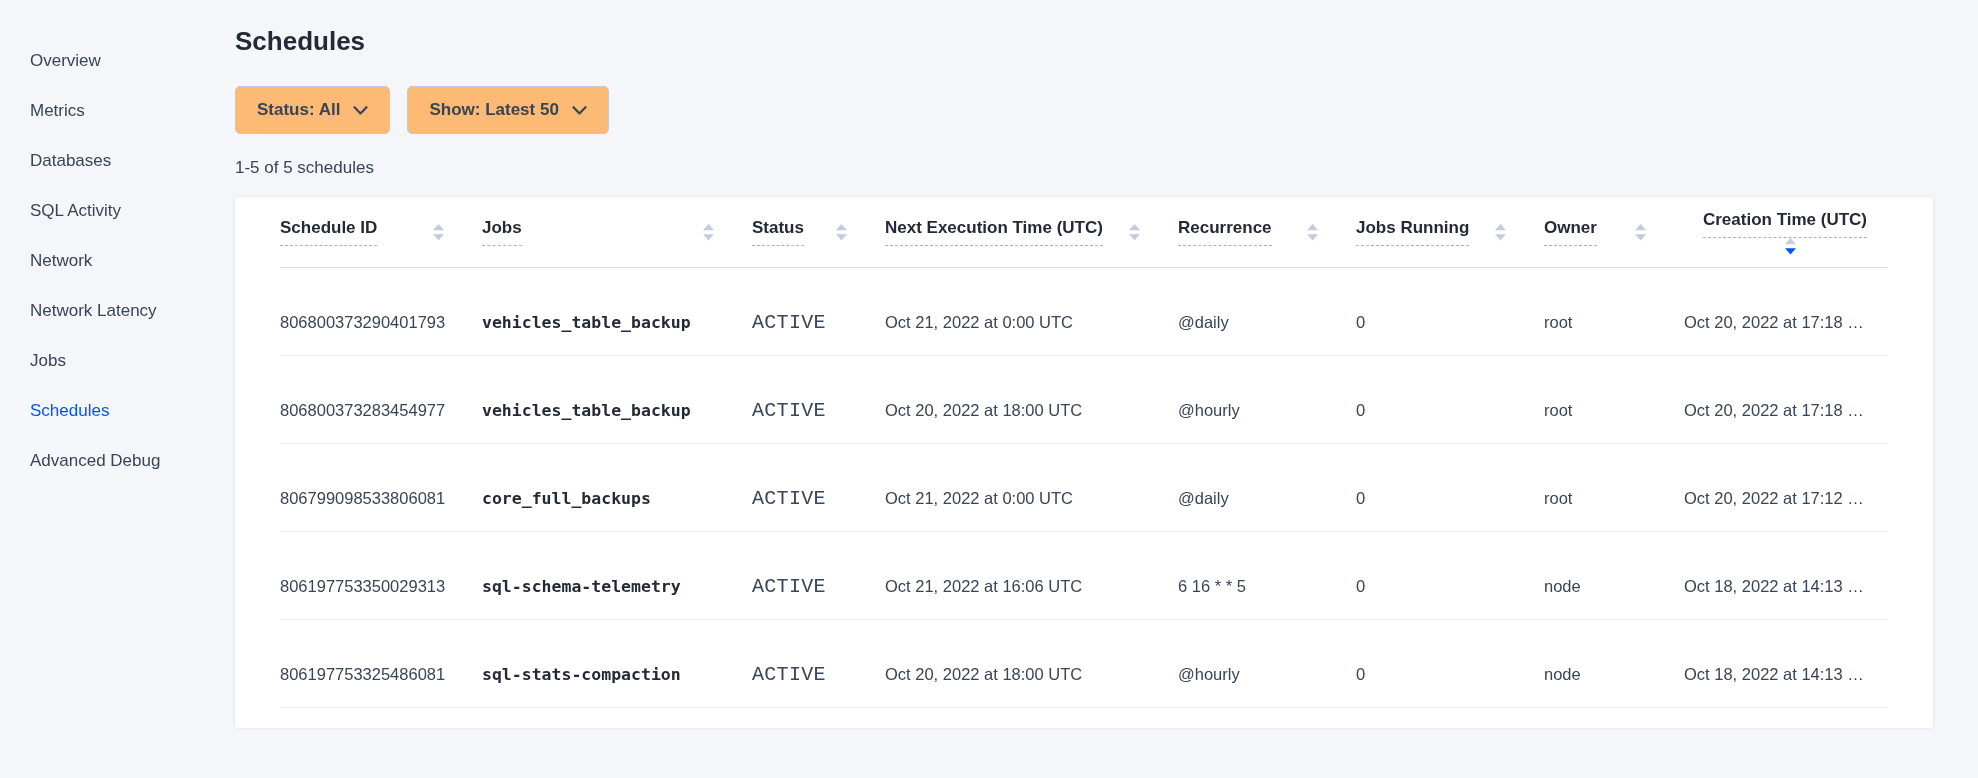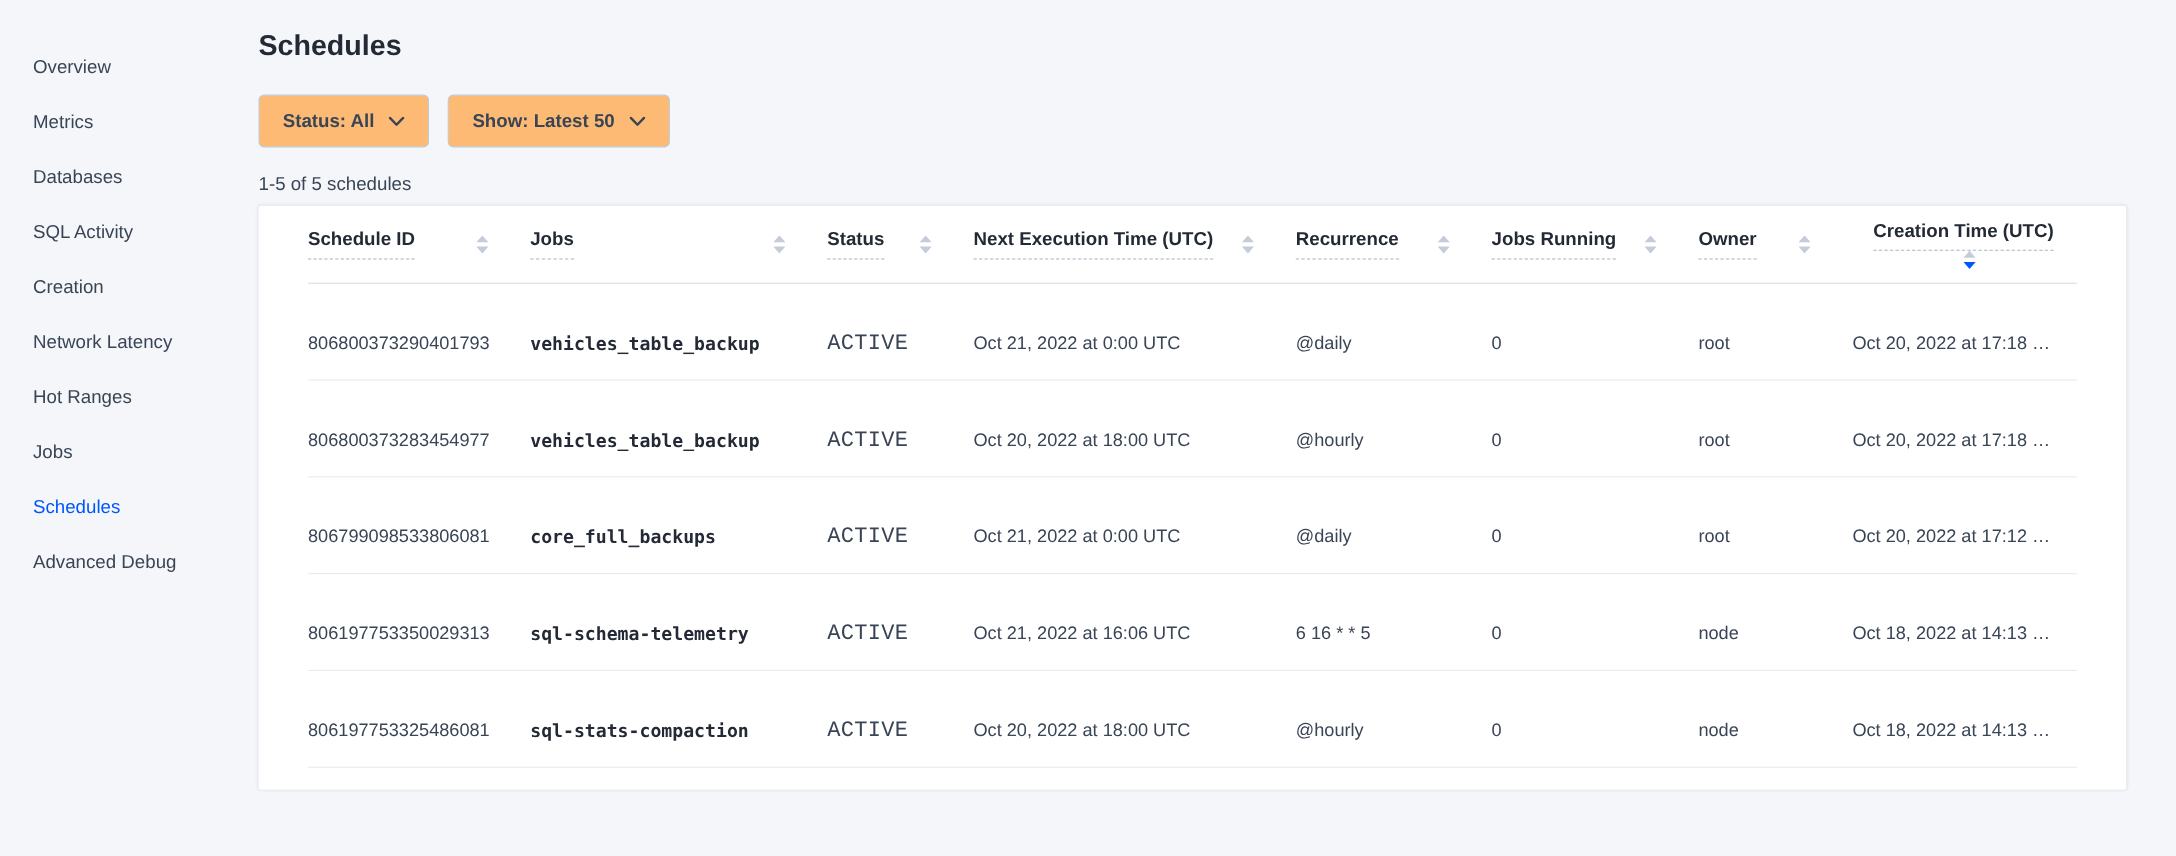--- a/index.html
+++ b/index.html
@@ -24,21 +24,21 @@
   .side-item{display:flex;align-items:flex-end;height:50px;padding-left:30px;
     font-size:17px;color:var(--text-body);text-decoration:none;cursor:pointer;}
   .side-item.active{color:var(--link);}
   .main{position:absolute;left:235px;top:0;width:1743px;}
   .page-title{margin:26px 0 0 0;font-size:26px;font-weight:700;color:var(--text-dark);}
   .filters{display:flex;gap:17px;margin-top:29px;}
   .dropdown-btn{display:flex;align-items:center;gap:13px;height:48px;padding:0 21px;
     background:#fdba74;border:1px solid #C3C9D4;border-radius:5px;
     font-family:inherit;font-size:17px;font-weight:700;color:var(--text-body);cursor:pointer;}
   .chevron{display:block;}
-  .results-count{margin:24px 0 9px 0;font-size:17px;color:var(--text-body);}
+  .results-count{margin:24px 0 19px 0;font-size:17px;color:var(--text-body);}
   .card{width:1698px;background:#FFFFFF;border-radius:3px;
     box-shadow:0 0 3px rgba(60,72,90,0.14);padding:0 45px 20px 45px;}
   .thead{display:grid;grid-template-columns:var(--cols);height:71px;align-items:center;
     border-bottom:1px solid var(--border-card);}
   .th{display:flex;align-items:center;justify-content:space-between;padding-right:38px;cursor:pointer;}
   .th:last-child{padding-right:2px;flex-direction:column;}
   .th-label{font-size:17px;font-weight:700;color:var(--text-dark);
     padding-bottom:7px;border-bottom:1px dashed #A9B2C5;white-space:nowrap;text-align:center;}
   .sort-icon{flex:0 0 auto;margin-left:10px;}
   .sort-icon path{fill:var(--sort-inactive);}
@@ -62,27 +62,24 @@
       <a class="side-item">
         <span>Metrics</span>
       </a>
       <a class="side-item">
         <span>Databases</span>
       </a>
       <a class="side-item">
         <span>SQL Activity</span>
       </a>
       <a class="side-item">
-        <span>Creation</span>
+        <span>Network</span>
       </a>
       <a class="side-item">
         <span>Network Latency</span>
-      </a>
-      <a class="side-item">
-        <span>Hot Ranges</span>
       </a>
       <a class="side-item">
         <span>Jobs</span>
       </a>
       <a class="side-item active">
         <span>Schedules</span>
       </a>
       <a class="side-item">
         <span>Advanced Debug</span>
       </a>

